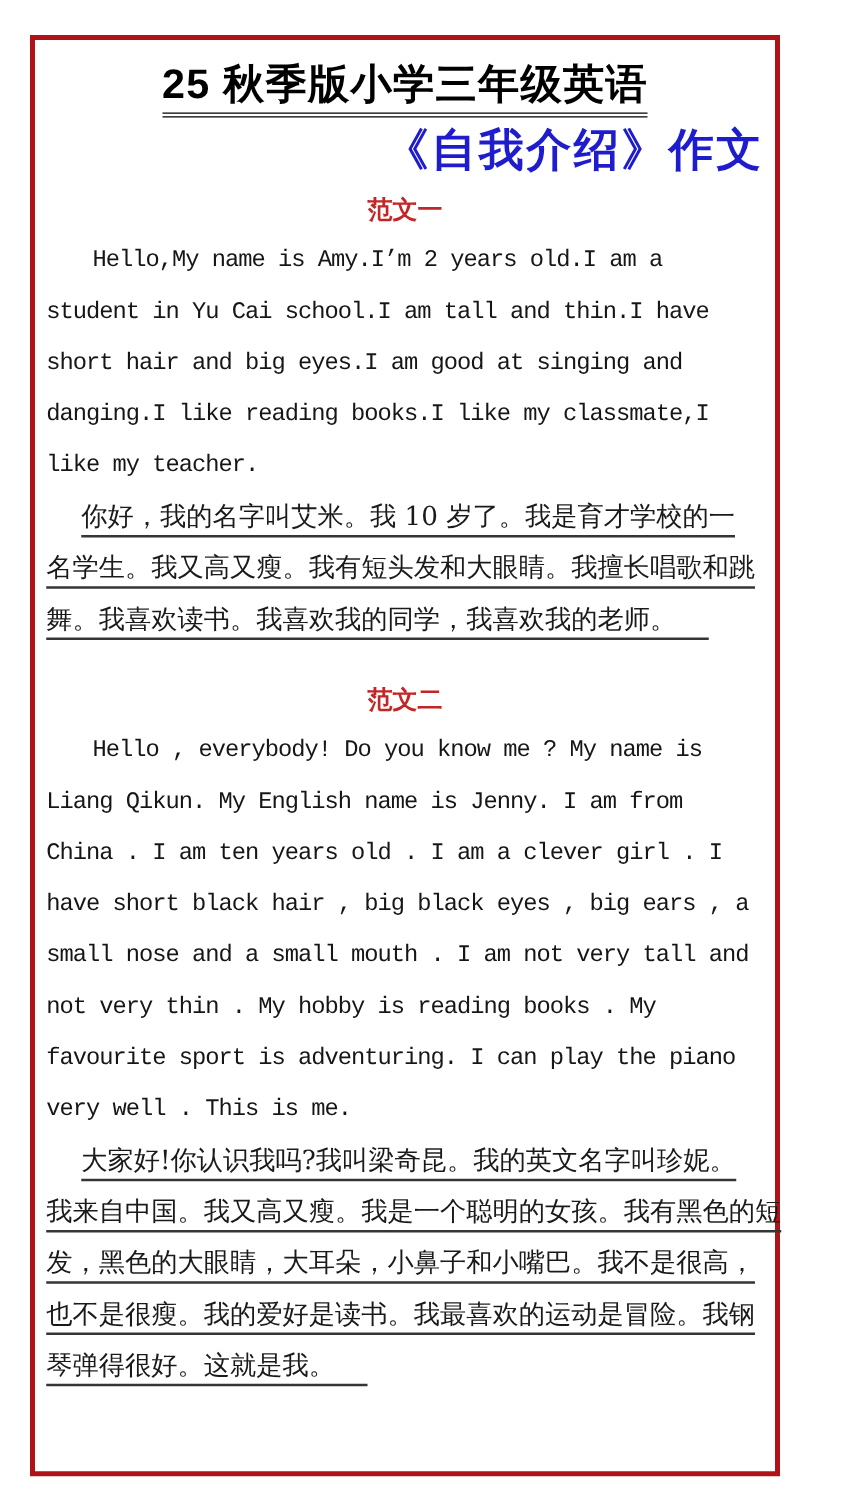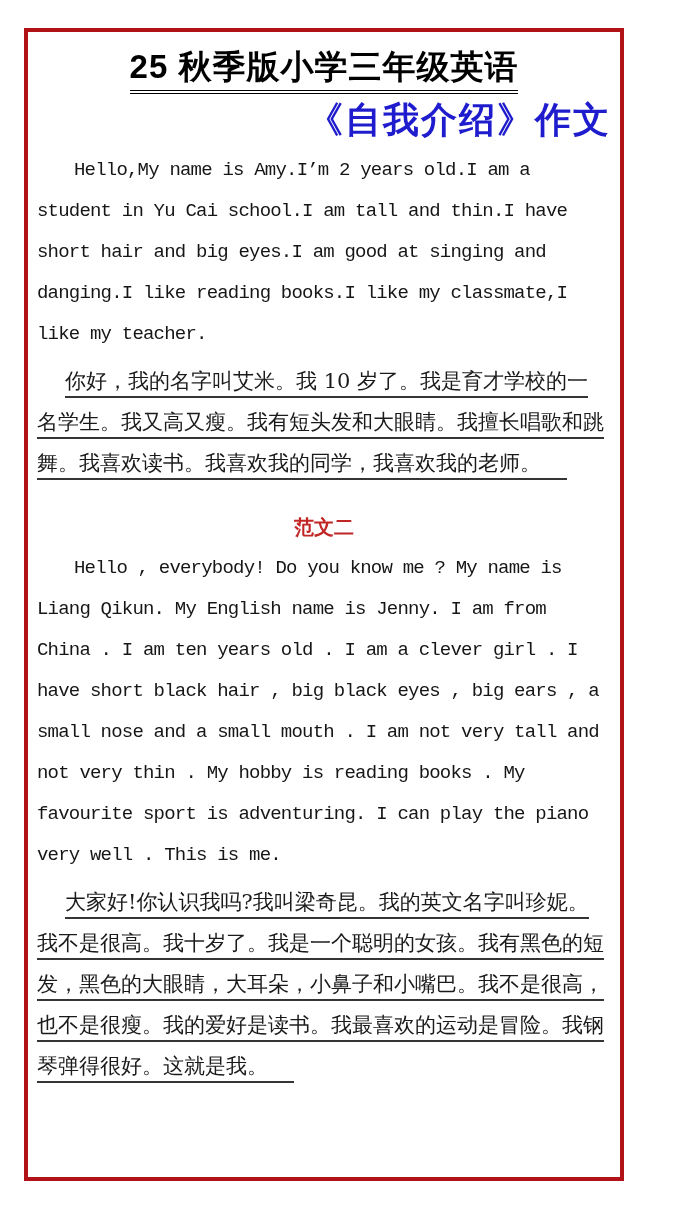--- a/index.html
+++ b/index.html
@@ -67,21 +67,21 @@
     color: #161616;
   }
   .en-line {
     line-height: 41px;
     white-space: pre;
   }
   .en-line.first {
     padding-left: 37px;
   }
   .cn-para {
-    margin-top: 12px;
+    margin-top: 6px;
     font-family: "DejaVu Serif", serif;
     font-size: 21px;
     color: #1a1a1a;
   }
   .cn-line {
     line-height: 29px;
     border-bottom: 2px solid #353535;
     margin-bottom: 10px;
     width: fit-content;
     white-space: pre;
@@ -97,20 +97,21 @@
 <body>
 
 <div class="sheet">
   <div class="inner">
 
     <h1 class="page-title"><span class="title-text">25 秋季版小学三年级英语</span></h1>
 
     <h2 class="page-subtitle">《自我介绍》作文</h2>
 
     <div>
+      <div class="section-heading">范文一</div>
       <div class="en-para">
           <div class="en-line first">Hello,My name is Amy.I’m 2 years old.I am a</div>
           <div class="en-line">student in Yu Cai school.I am tall and thin.I have</div>
           <div class="en-line">short hair and big eyes.I am good at singing and</div>
           <div class="en-line">danging.I like reading books.I like my classmate,I</div>
           <div class="en-line last">like my teacher.</div>
         </div>
       <div class="cn-para">
           <div class="cn-line first">你好，我的名字叫艾米。我 10 岁了。我是育才学校的一</div>
           <div class="cn-line">名学生。我又高又瘦。我有短头发和大眼睛。我擅长唱歌和跳</div>
@@ -125,21 +126,21 @@
           <div class="en-line">Liang Qikun. My English name is Jenny. I am from</div>
           <div class="en-line">China . I am ten years old . I am a clever girl . I</div>
           <div class="en-line">have short black hair , big black eyes , big ears , a</div>
           <div class="en-line">small nose and a small mouth . I am not very tall and</div>
           <div class="en-line">not very thin . My hobby is reading books . My</div>
           <div class="en-line">favourite sport is adventuring. I can play the piano</div>
           <div class="en-line last">very well . This is me.</div>
         </div>
       <div class="cn-para">
           <div class="cn-line first">大家好!你认识我吗?我叫梁奇昆。我的英文名字叫珍妮。</div>
-          <div class="cn-line">我不是很高。我十岁了。我是一个聪明的女孩。我有黑色的短</div>
+          <div class="cn-line">我来自中国。我又高又瘦。我是一个聪明的女孩。我有黑色的短</div>
           <div class="cn-line">发，黑色的大眼睛，大耳朵，小鼻子和小嘴巴。我不是很高，</div>
           <div class="cn-line">也不是很瘦。我的爱好是读书。我最喜欢的运动是冒险。我钢</div>
           <div class="cn-line last">琴弹得很好。这就是我。</div>
         </div>
     </div>
 
   </div>
 </div>
 
 </body></html>

